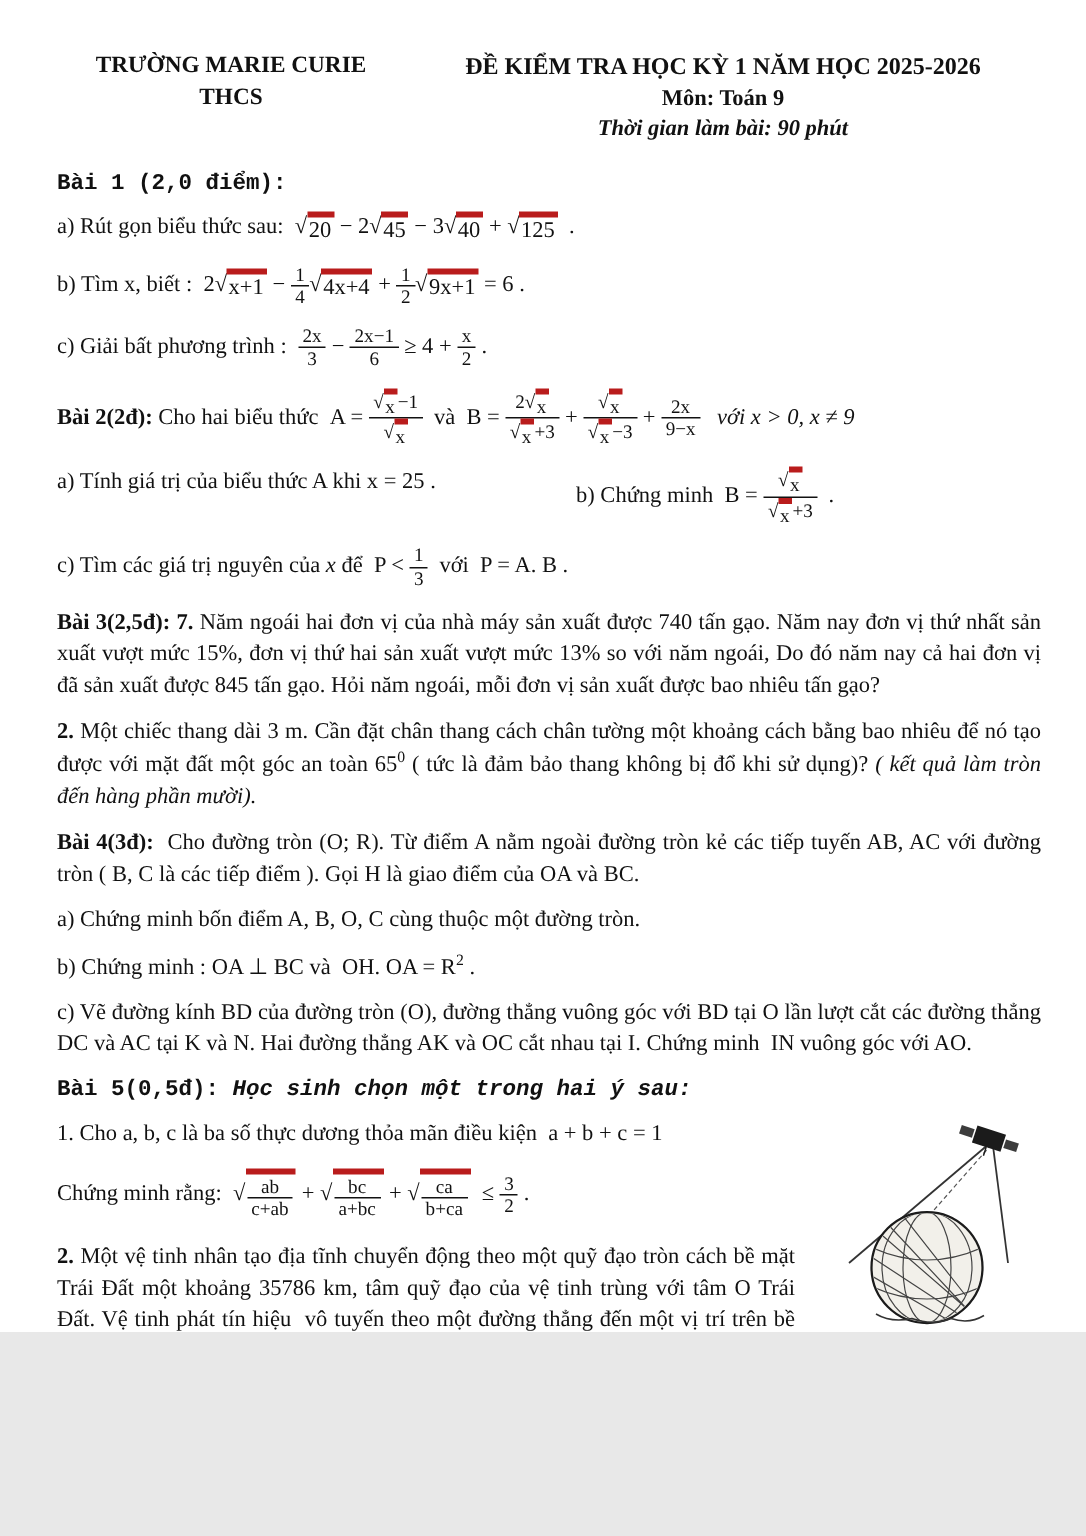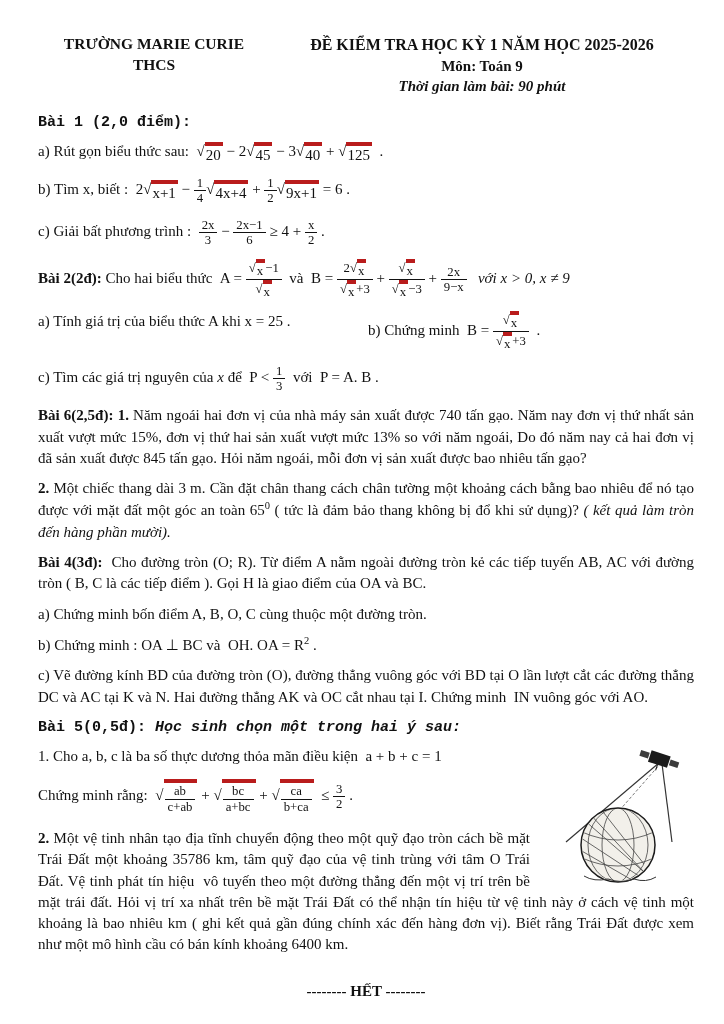--- a/index.html
+++ b/index.html
@@ -1,18 +1,18 @@
 <!DOCTYPE html>
 <html><head>
 <meta charset="utf-8">
 <style>
   html,body{margin:0;padding:0;background:#e8e8e8;}
   .page{
     position:relative;
-    width:724px;height:1024px;
+    width:724px;height:888px;
     margin:0 auto;
     background:#ffffff;
     color:#111;
     font-family:"Liberation Serif", serif;
     font-size:15px;
     line-height:1.42;
     box-sizing:border-box;
     padding:34px 30px 0 38px;
     overflow:hidden;
   }
@@ -26,21 +26,21 @@
   .fline{margin:0 0 12px 0;text-align:left;}
   .heading-line{margin:0 0 8px 0;font-family:Liberation Mono, monospace;}
   
   .fr{display:inline-block;vertical-align:middle;text-align:center;font-size:0.85em;line-height:1.12;}
   .fr .nu{display:block;border-bottom:1px solid #111;padding:0 3px;}
   .fr .de{display:block;padding:0 3px;}
   
   .ov{display:inline-block;border-top:4px solid #b91c1c;padding:1px 2px 0 1px;line-height:1.15;vertical-align:middle;}
   .sq{white-space:nowrap;}
   sup{font-size:0.7em;}
-  .row{display:flex;margin:0 0 12px 0;}
+  .row{display:flex;margin:0 0 12px 0;gap:16px;}
   .row .col-a{width:330px;flex:none;}
   
   .figure{float:right;width:150px;height:138px;margin:0 0 4px 14px;}
   .b5-body::after{content:"";display:block;clear:both;}
   .footer-line{text-align:center;font-weight:bold;margin-top:16px;}
 </style>
 </head>
 <body>
 
 <div class="page">
@@ -67,21 +67,21 @@
   <section>
     <p class="fline"><b>Bài 2(2đ):</b> Cho hai biểu thức &nbsp;A = <span class="fr"><span class="nu">√<span class="ov">x</span>−1</span><span class="de">√<span class="ov">x</span></span></span> &nbsp;và&nbsp; B = <span class="fr"><span class="nu">2√<span class="ov">x</span></span><span class="de">√<span class="ov">x</span>+3</span></span> + <span class="fr"><span class="nu">√<span class="ov">x</span></span><span class="de">√<span class="ov">x</span>−3</span></span> + <span class="fr"><span class="nu">2x</span><span class="de">9−x</span></span> &nbsp;&nbsp;<i>với x &gt; 0, x ≠ 9</i></p>
     <p class="row">
       <span class="col-a">a) Tính giá trị của biểu thức A khi x = 25 .</span>
       <span class="col-b">b) Chứng minh &nbsp;B = <span class="fr"><span class="nu">√<span class="ov">x</span></span><span class="de">√<span class="ov">x</span>+3</span></span> &nbsp;.</span>
     </p>
     <p class="fline">c) Tìm các giá trị nguyên của <i>x</i> để &nbsp;P &lt; <span class="fr"><span class="nu">1</span><span class="de">3</span></span> &nbsp;với&nbsp; P = A. B .</p>
   </section>
 
   <section>
-    <p class="para"><b>Bài 6(2,5đ): 1.</b> Năm ngoái hai đơn vị của nhà máy sản xuất được 740 tấn gạo. Năm nay đơn vị thứ nhất sản xuất vượt mức 15%, đơn vị thứ hai sản xuất vượt mức 13% so với năm ngoái, Do đó năm nay cả hai đơn vị đã sản xuất được 845 tấn gạo. Hỏi năm ngoái, mỗi đơn vị sản xuất được bao nhiêu tấn gạo?</p>
+    <p class="para"><b>Bài 3(2,5đ): 7.</b> Năm ngoái hai đơn vị của nhà máy sản xuất được 740 tấn gạo. Năm nay đơn vị thứ nhất sản xuất vượt mức 15%, đơn vị thứ hai sản xuất vượt mức 13% so với năm ngoái, Do đó năm nay cả hai đơn vị đã sản xuất được 845 tấn gạo. Hỏi năm ngoái, mỗi đơn vị sản xuất được bao nhiêu tấn gạo?</p>
     <p class="para"><b>2.</b> Một chiếc thang dài 3 m. Cần đặt chân thang cách chân tường một khoảng cách bằng bao nhiêu để nó tạo được với mặt đất một góc an toàn 65<sup>0</sup> ( tức là đảm bảo thang không bị đổ khi sử dụng)? <i>( kết quả làm tròn đến hàng phần mười).</i></p>
   </section>
 
   <section>
     <p class="para"><b>Bài 4(3đ):</b>&nbsp; Cho đường tròn (O; R). Từ điểm A nằm ngoài đường tròn kẻ các tiếp tuyến AB, AC với đường tròn ( B, C là các tiếp điểm ). Gọi H là giao điểm của OA và BC.</p>
     <p class="para">a) Chứng minh bốn điểm A, B, O, C cùng thuộc một đường tròn.</p>
     <p class="para">b) Chứng minh : OA ⊥ BC và&nbsp; OH. OA = R<sup>2</sup> .</p>
     <p class="para">c) Vẽ đường kính BD của đường tròn (O), đường thẳng vuông góc với BD tại O lần lượt cắt các đường thẳng DC và AC tại K và N. Hai đường thẳng AK và OC cắt nhau tại I. Chứng minh&nbsp; IN vuông góc với AO.</p>
   </section>
 

